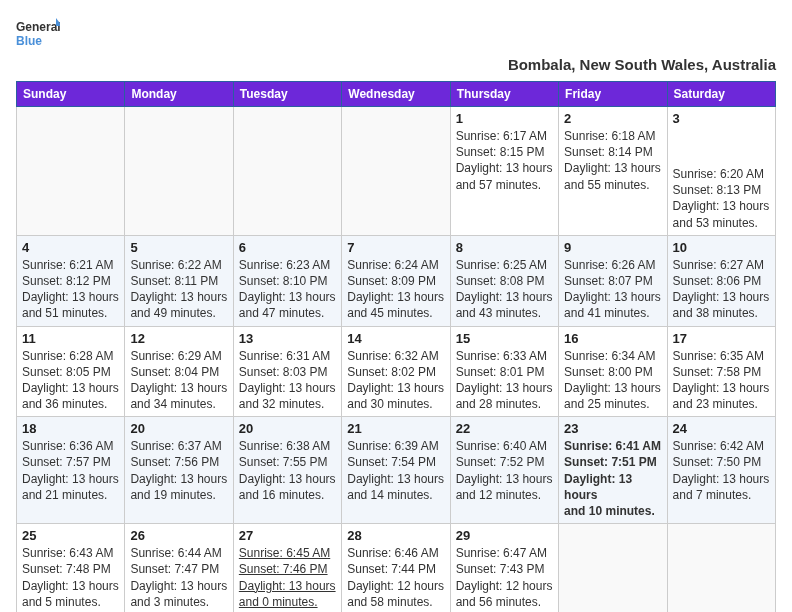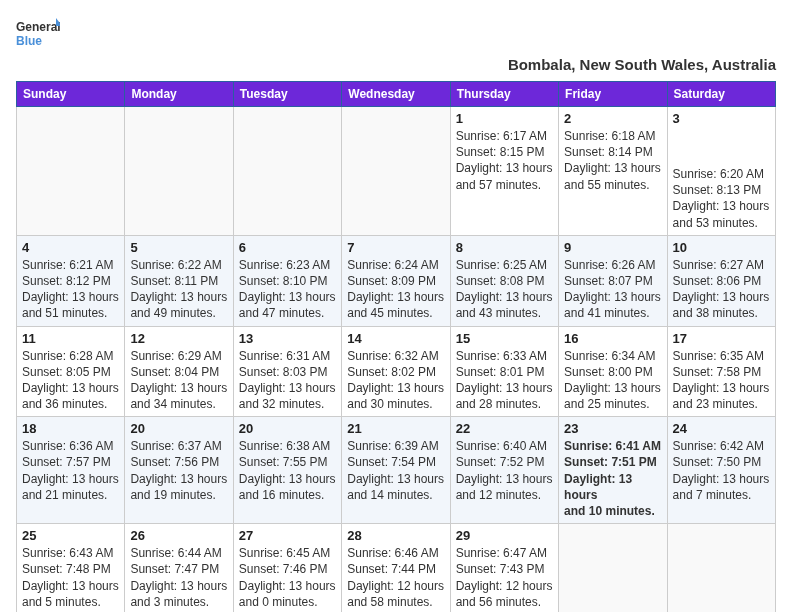--- a/index.html
+++ b/index.html
@@ -295,21 +295,21 @@
         </td>
         <td>
           <div class="day-num">26</div>
           <div class="day-info" style="white-space: pre-line;">Sunrise: 6:44 AM
 Sunset: 7:47 PM
 Daylight: 13 hours
 and 3 minutes.</div>
         </td>
         <td>
           <div class="day-num">27</div>
-          <div class="day-info" style="white-space: pre-line;">Sunrise: 6:45 AM
+          <div class="day-info" style="white-space: pre-line; text-decoration: underline;">Sunrise: 6:45 AM
 Sunset: 7:46 PM
 Daylight: 13 hours
 and 0 minutes.</div>
         </td>
         <td>
           <div class="day-num">28</div>
           <div class="day-info" style="white-space: pre-line;">Sunrise: 6:46 AM
 Sunset: 7:44 PM
 Daylight: 12 hours
 and 58 minutes.</div>

